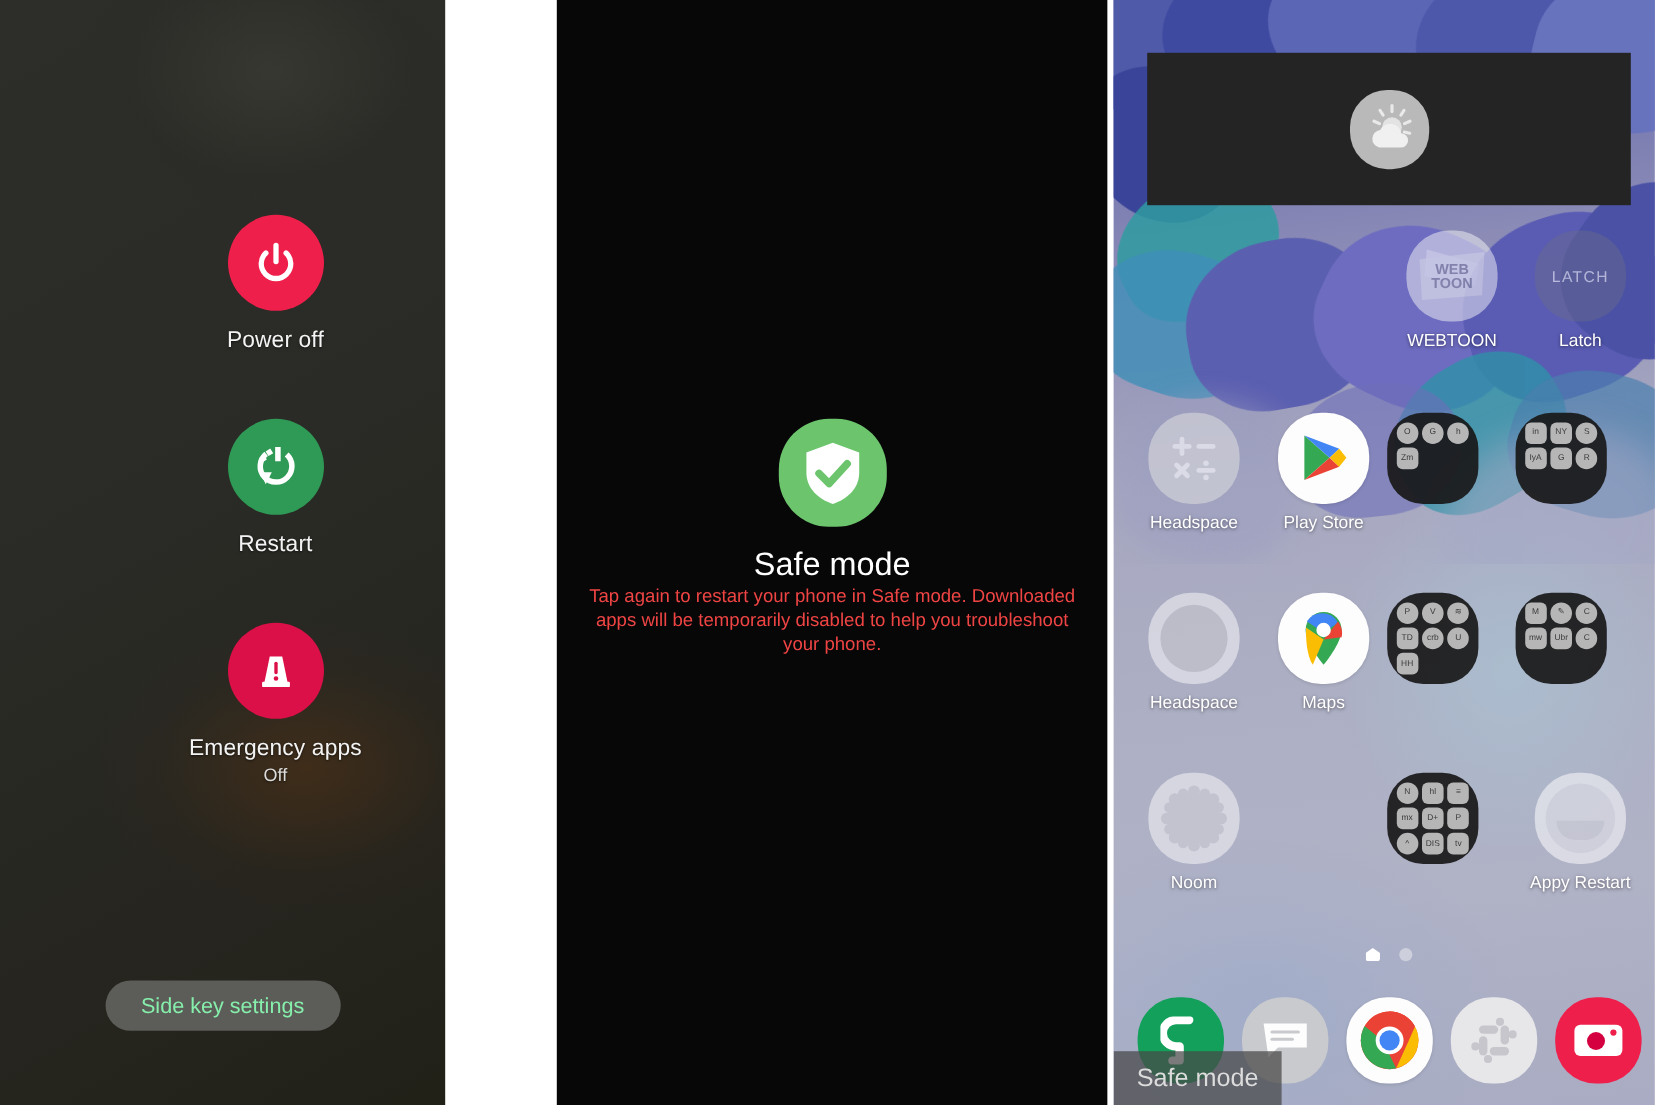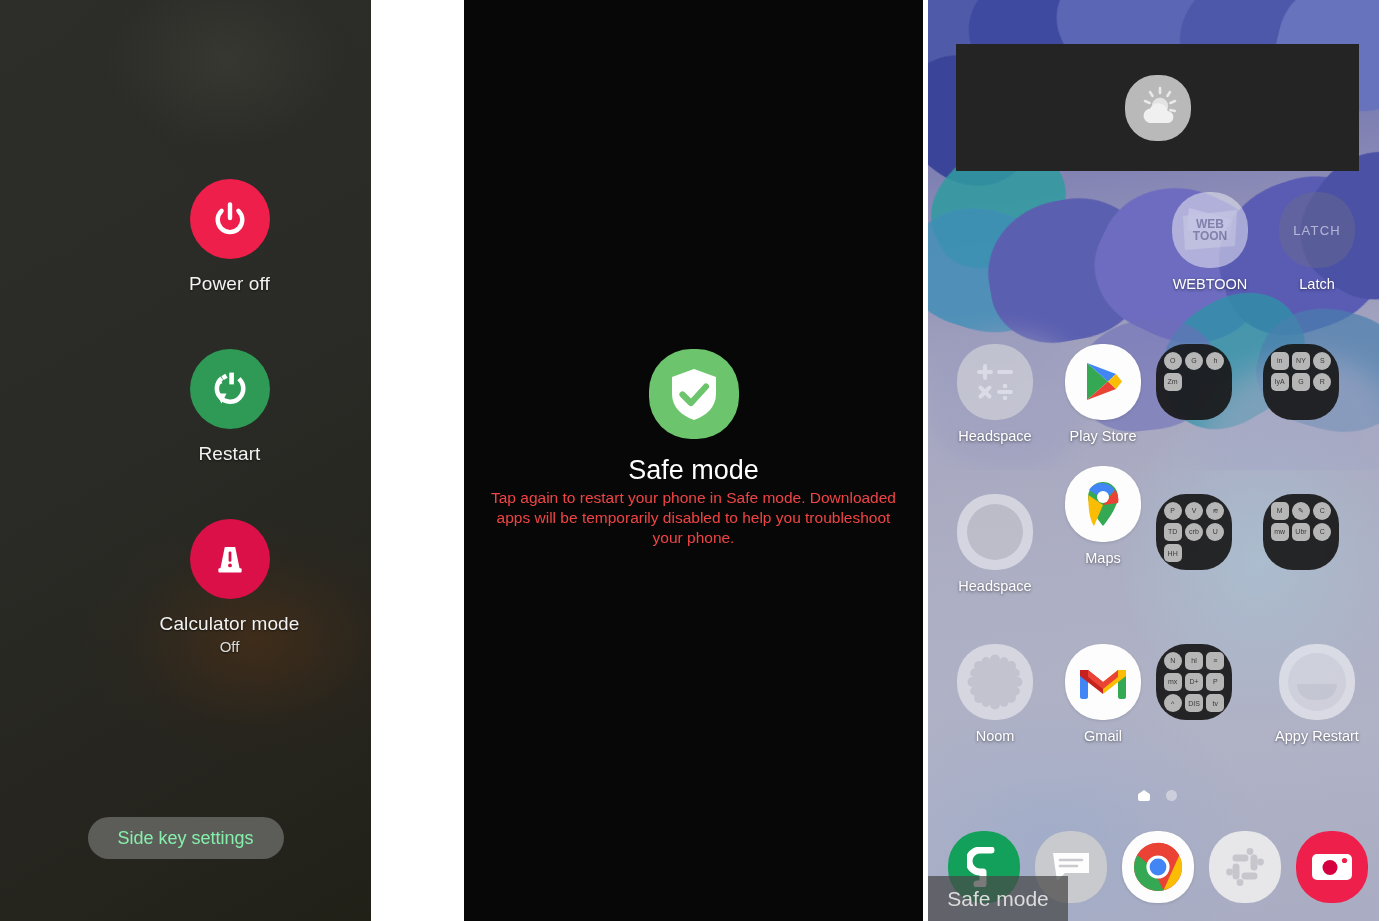--- a/index.html
+++ b/index.html
@@ -151,21 +151,21 @@
 
     <div class="pw-item" style="top:519px;">
       <div class="pw-ico squircle" style="background:#dc1048;">
         <svg width="44" height="44" viewBox="0 0 44 44" aria-hidden="true">
           <path d="M16.8 10 h10.4 l4.6 22.4 h-19.6 z" fill="#fff"></path>
           <rect x="10.4" y="31.2" width="23.2" height="4.4" rx="1" fill="#fff"></rect>
           <rect x="20.6" y="14.4" width="2.8" height="10.4" rx="1.4" fill="#dc1048"></rect>
           <circle cx="22" cy="28.4" r="1.9" fill="#dc1048"></circle>
         </svg>
       </div>
-      <div class="pw-label">Calculator mode</div>
+      <div class="pw-label">Emergency apps</div>
       <div class="pw-sub">Off</div>
     </div>
 
     <div id="side-key-btn">Side key settings</div>
   </div>
 
   <div class="divider" style="left:459px;width:5px;"></div>
 
   <div id="panel-safemode">
     <div id="safe-icon">
@@ -287,21 +287,21 @@
       </div>
     </div>
 
     <div class="app-cell" style="left:13px;top:494px;">
       <div class="app-ico disabled-ico" style="background:#eeeef2;">
         <div style="width:56px;height:56px;border-radius:50%;background:#c7c7cc;"></div>
       </div>
       <div class="app-name">Headspace</div>
     </div>
 
-    <div class="app-cell" style="left:121px;top:466px;">
+    <div class="app-cell" style="left:121px;top:494px;">
       <div class="app-ico white-sq">
         <svg width="42" height="50" viewBox="0 0 42 50" aria-hidden="true">
           <path d="M21 3 a15 15 0 0 1 15 15 c0 11 -15 29 -15 29 S6 29 6 18 A15 15 0 0 1 21 3 z" fill="#34a853"></path>
           <path d="M7 11 a15 15 0 0 1 26 1 l-12 8 z" fill="#4285f4"></path>
           <path d="M6.4 16 l14.6 10 -9 21 C7 40 6 25 6.4 16 z" fill="#fbbc04"></path>
           <path d="M33 11 l-12 15 15 -2 c1.3 -4.6 -0.6 -10 -3 -13z" fill="#ea4335"></path>
           <circle cx="21" cy="18" r="6" fill="#ffffff"></circle>
         </svg>
       </div>
       <div class="app-name">Maps</div>
@@ -350,33 +350,20 @@
             <circle cx="19" cy="48.5" r="4.4"></circle>
               <circle cx="7.5" cy="37" r="4.4"></circle>
             <circle cx="7.5" cy="19" r="4.4"></circle>
               <circle cx="19" cy="7.5" r="4.4"></circle>
           </g>
         </svg>
       </div>
       <div class="app-name">Noom</div>
     </div>
 
-    <div class="app-cell" style="left:121px;top:644px;">
-      <div class="app-ico white-sq">
-        <svg width="50" height="38" viewBox="0 0 50 38" aria-hidden="true">
-          <path d="M2 36 V8 L25 24 L48 8 V36" fill="none" stroke="none"></path>
-          <rect x="2" y="7" width="8" height="29" rx="2.5" fill="#4285f4"></rect>
-          <rect x="40" y="7" width="8" height="29" rx="2.5" fill="#34a853"></rect>
-          <polygon points="2,7 10,7 25,19 25,31 2,13" fill="#c5221f"></polygon>
-          <polygon points="48,7 40,7 25,19 25,31 48,13" fill="#fbbc04"></polygon>
-          <polygon points="10,7 25,19 40,7 40,14 25,26 10,14" fill="#ea4335"></polygon>
-        </svg>
-      </div>
-      <div class="app-name">Gmail</div>
-    </div>
 
     <div class="app-cell" style="left:228px;top:644px;">
       <div class="folder">
         <div class="mini">N</div>
         <div class="mini sq">hl</div>
         <div class="mini sq">≡</div>
         <div class="mini sq">mx</div>
         <div class="mini sq">D+</div>
         <div class="mini sq">P</div>
         <div class="mini">^</div>

